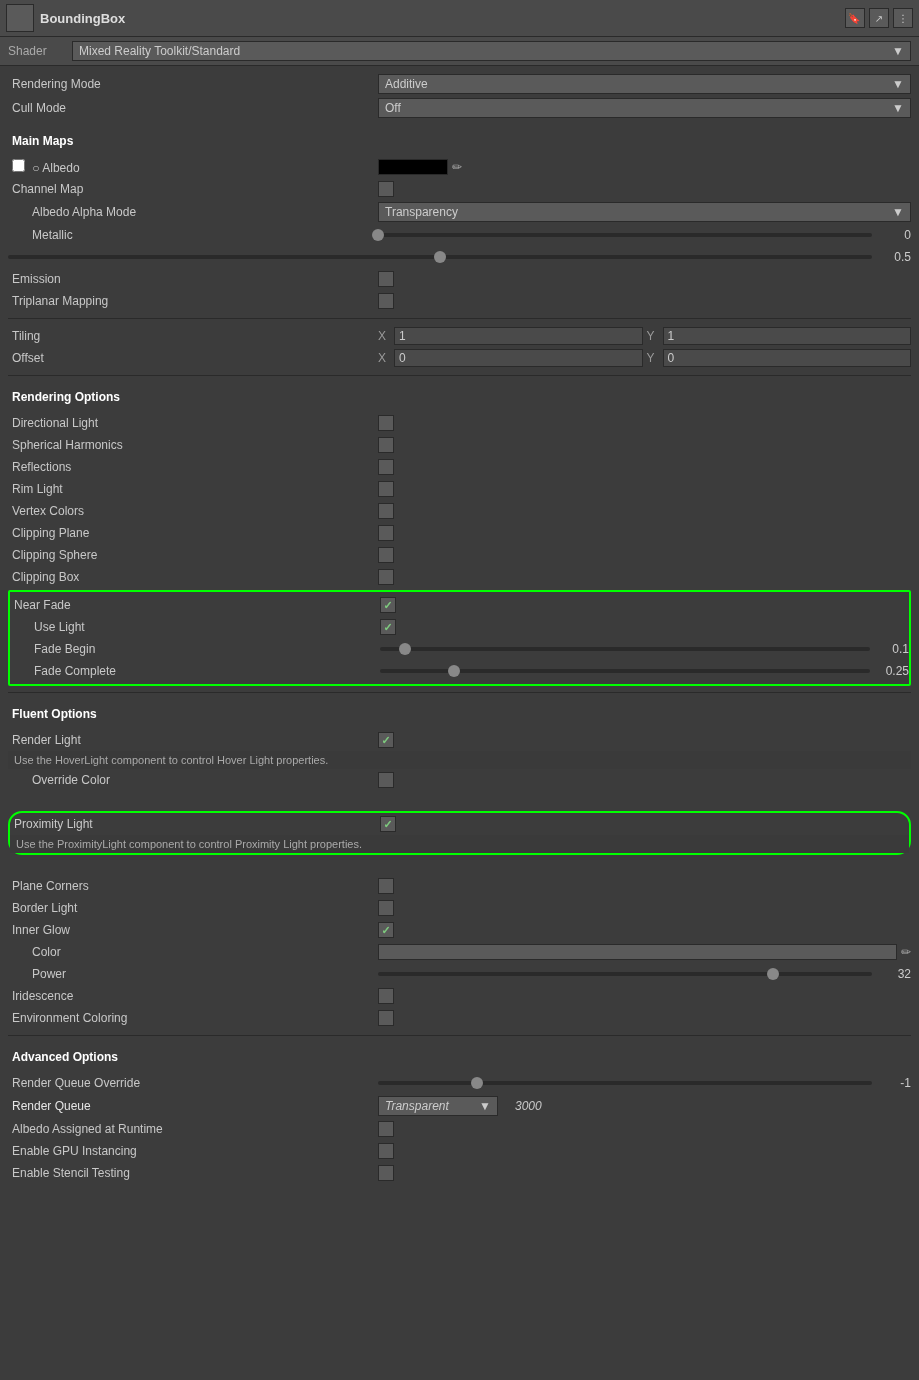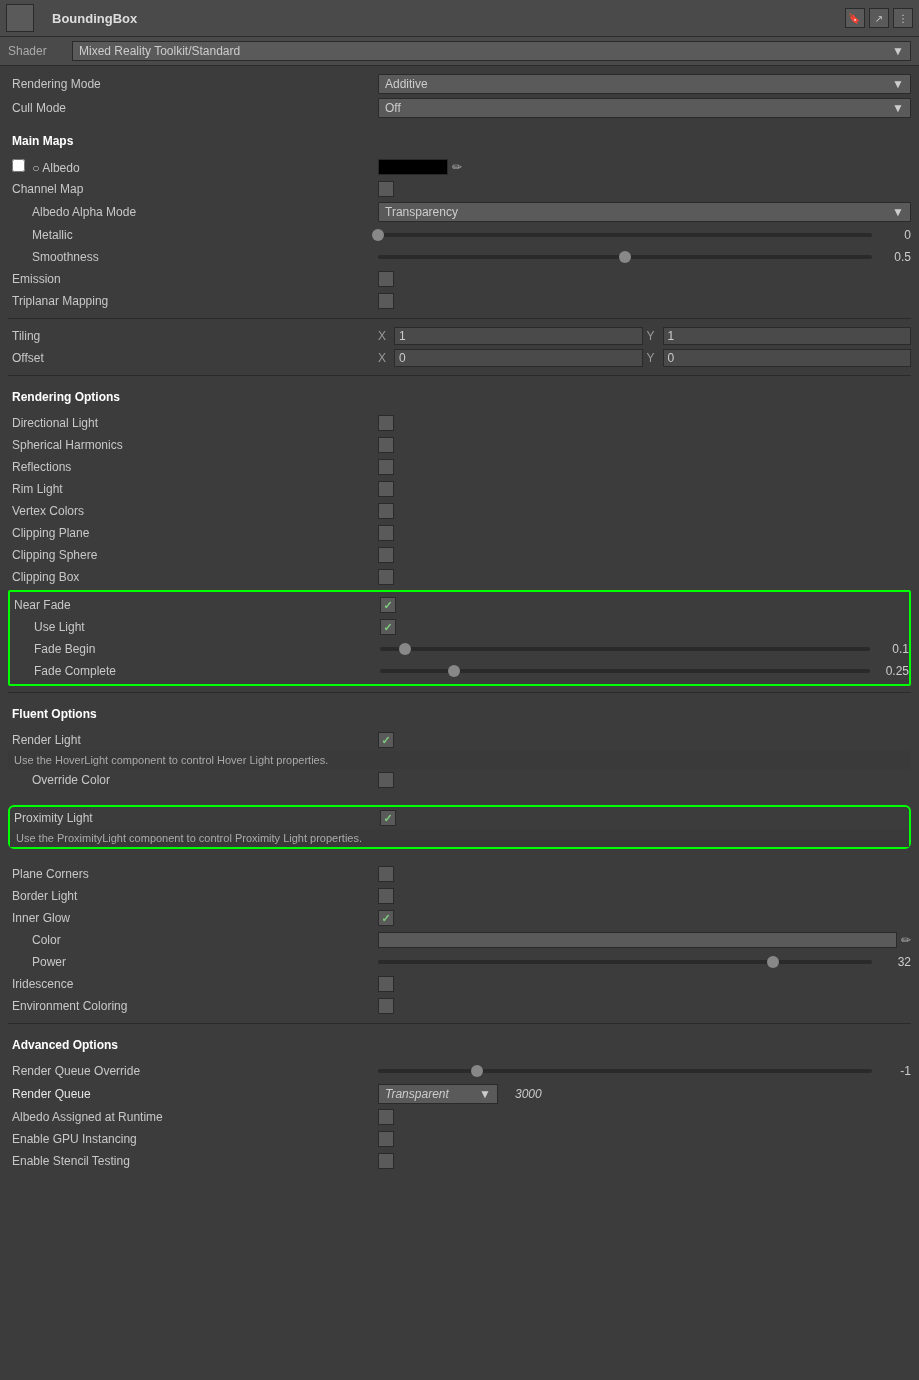--- a/index.html
+++ b/index.html
@@ -26,21 +26,20 @@
       width: 28px;
       height: 28px;
       background: #5a5a5a;
       border: 1px solid #2a2a2a;
     }
     .header-title {
       font-size: 13px;
       font-weight: bold;
       color: #ddd;
       flex: 1;
-      margin-left: 12px;
     }
     .header-icons {
       display: flex;
       gap: 4px;
     }
     .header-icon-btn {
       width: 20px;
       height: 20px;
       background: #5a5a5a;
       border: 1px solid #2a2a2a;
@@ -193,22 +192,22 @@
       font-size: 12px;
     }
     .highlight-box {
       border: 2px solid #00ff00;
       border-radius: 2px;
       margin: 2px 0;
       padding: 2px 0;
     }
     .highlight-box-inner {
       border: 2px solid #00ff00;
-      border-radius: 6px;
-      margin: 14px 0;
+      border-radius: 14px;
+      margin: 20px 0;
     }
     .divider {
       height: 1px;
       background: #2a2a2a;
       margin: 6px 0;
     }
     .info-text {
       color: #aaa;
       font-size: 11px;
       padding: 3px 6px;
@@ -303,21 +302,20 @@
       <div class="row-label indented">Metallic</div>
       <div class="row-control slider-container">
         <div class="slider-track">
           <div class="slider-thumb" style="left: 0%;"></div>
         </div>
         <span class="slider-value">0</span>
       </div>
     </div>
 
     <div class="row">
-      <div class="row-label indented">Smoothness</div>
       <div class="row-control slider-container">
         <div class="slider-track">
           <div class="slider-thumb" style="left: 50%;"></div>
         </div>
         <span class="slider-value">0.5</span>
       </div>
     </div>
 
     <div class="row">
       <div class="row-label">Emission</div>

